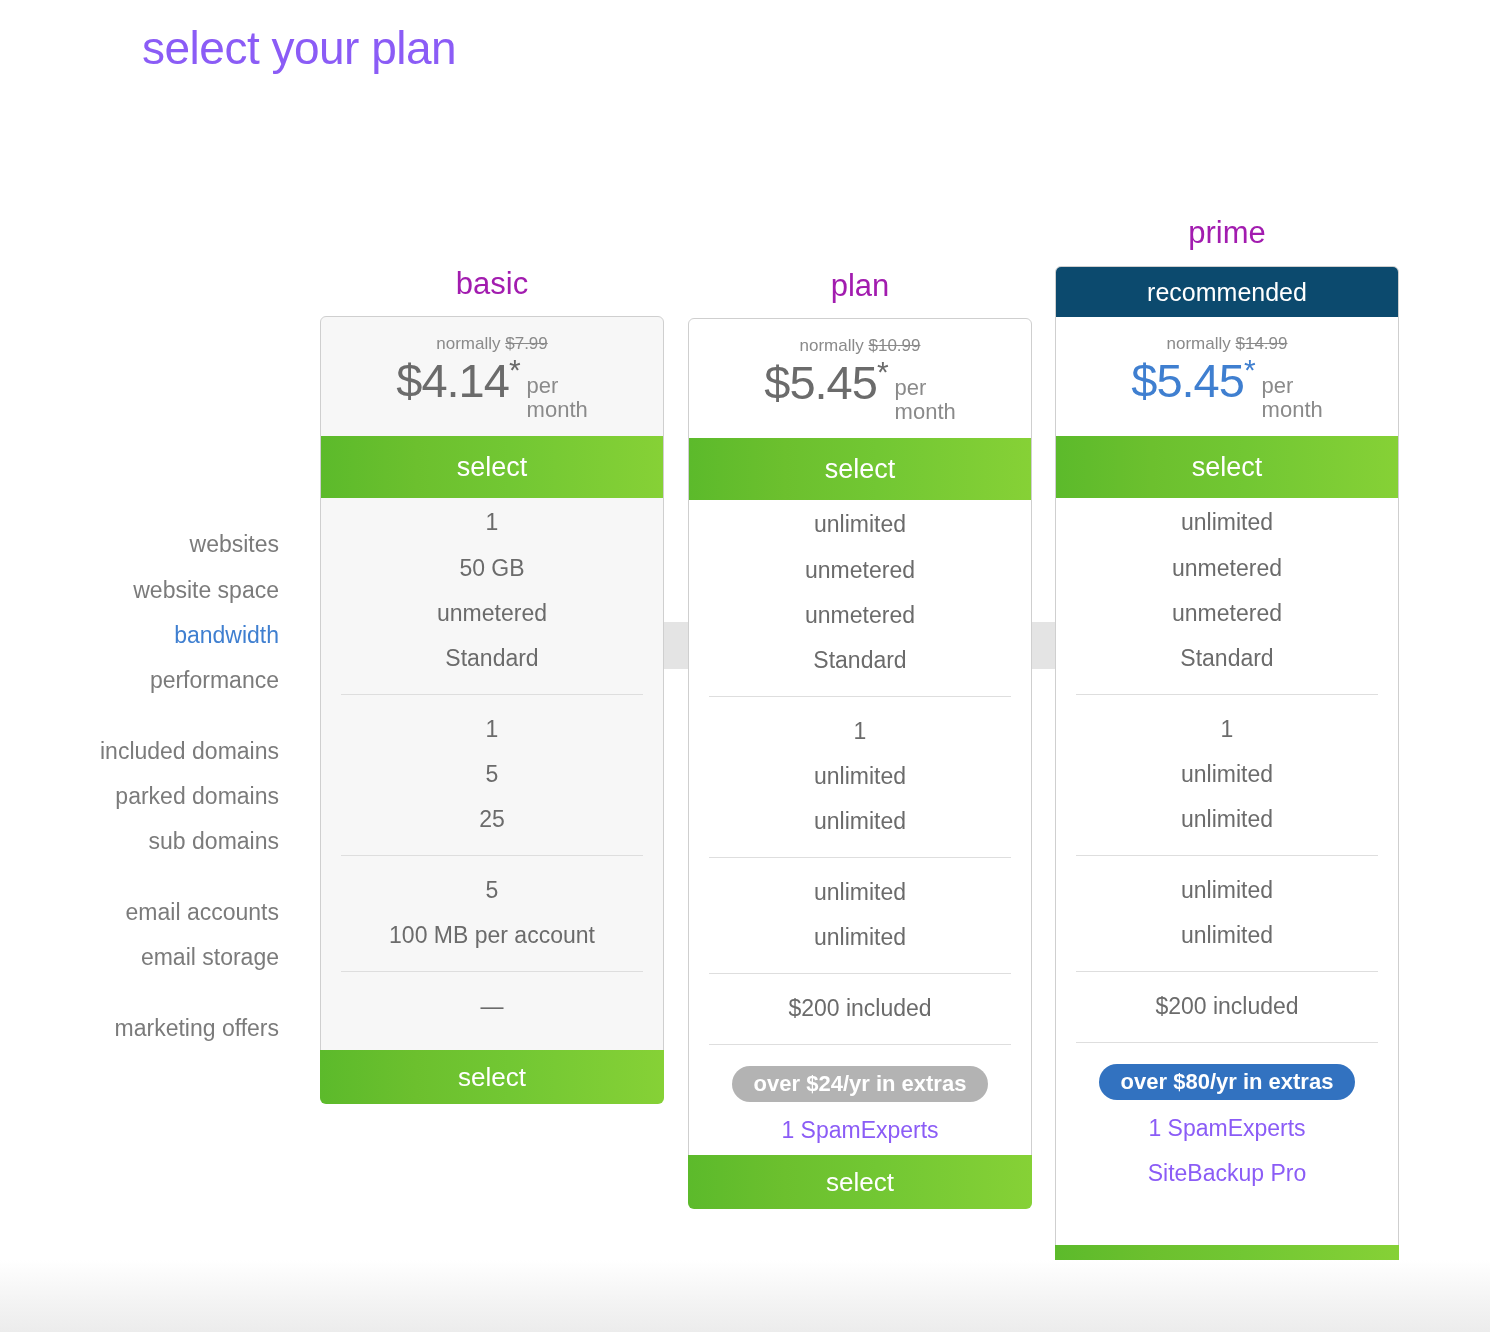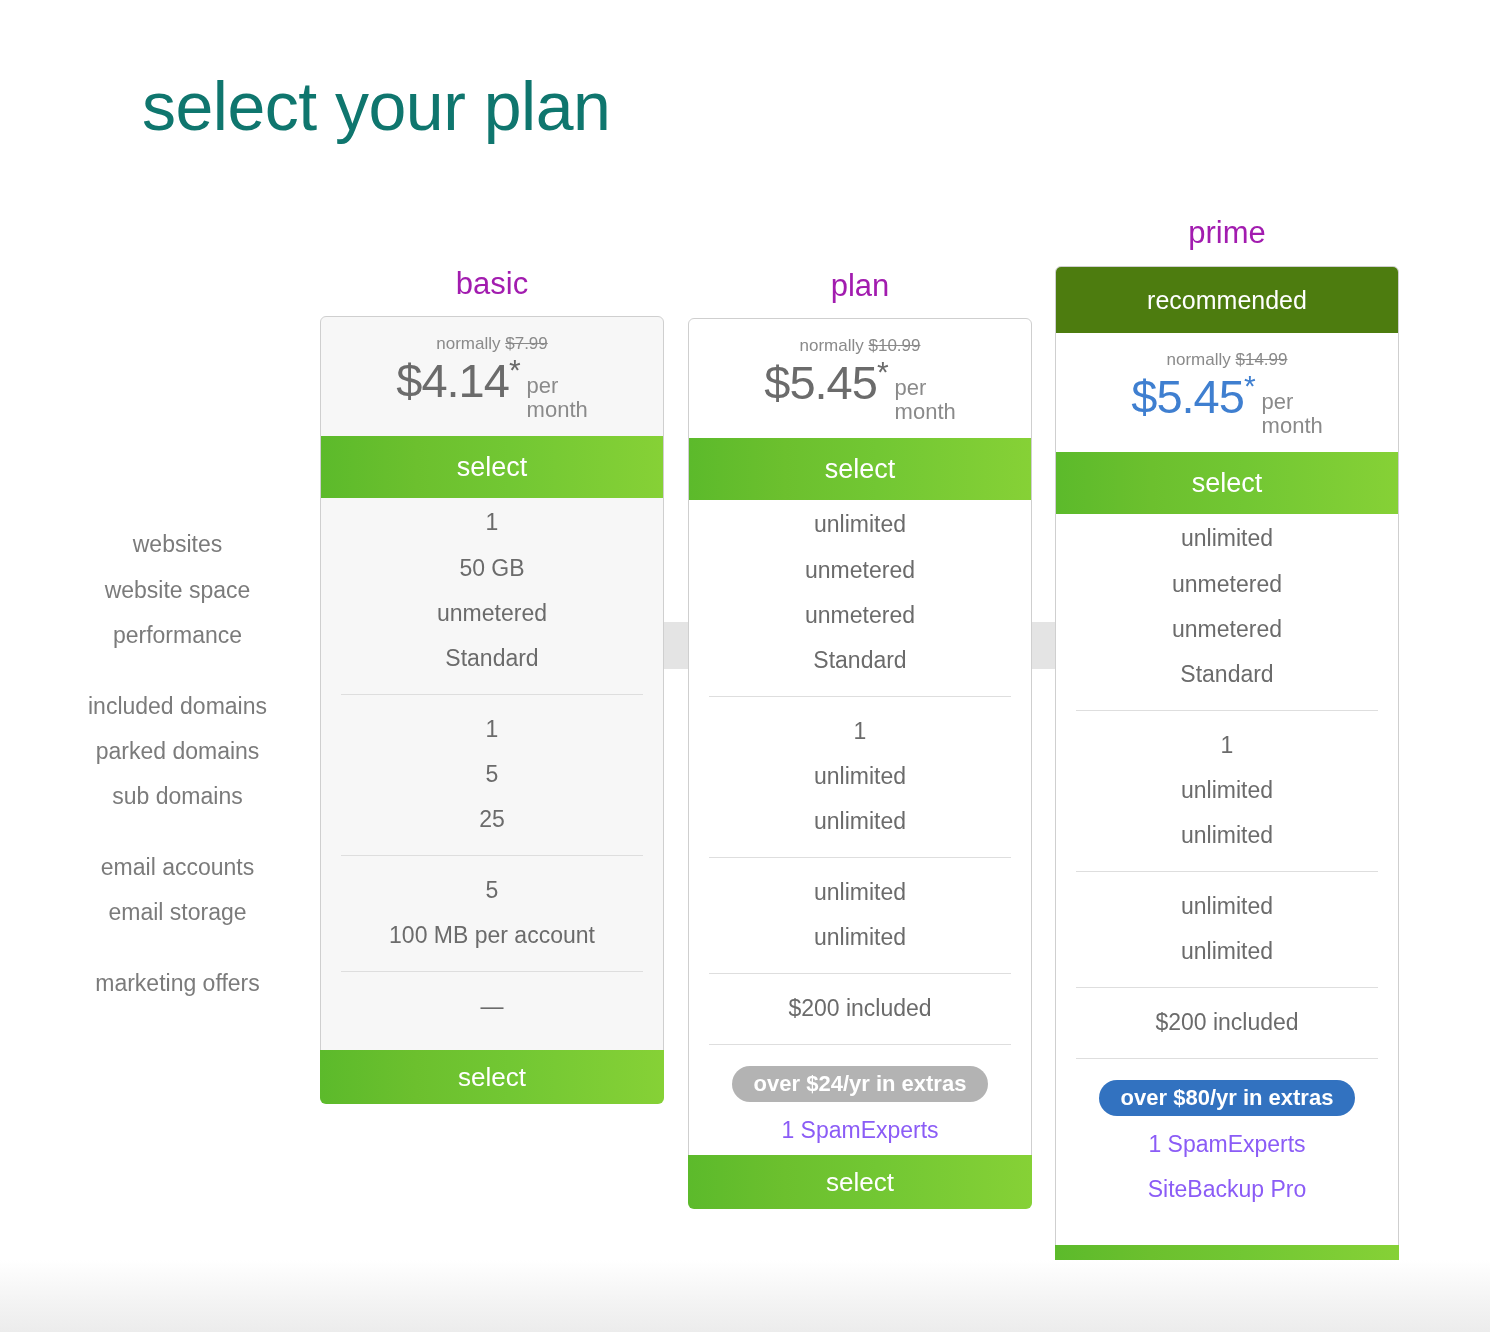--- a/index.html
+++ b/index.html
@@ -12,27 +12,26 @@
     color: #6b6b6b;
     overflow: hidden;
     position: relative;
   }
 
   
   .page-title {
     position: absolute;
     left: 142px;
     top: 20px;
-    font-size: 68px;
-    font-weight: 300;
-    color: #0f766e;
+    font-size: 46px;
+    font-weight: 300;
+    color: #8b5cf6;
     letter-spacing: -0.5px;
     line-height: 1.25;
     white-space: nowrap;
-    margin-top: 44px;
   }
 
   
   .footer-strip {
     position: absolute;
     left: 0;
     bottom: 0;
     width: 1490px;
     height: 72px;
     background: linear-gradient(to bottom, #ffffff 0%, #f4f4f4 55%, #ececec 100%);
@@ -43,24 +42,24 @@
     position: absolute;
     left: 0;
     top: 0;
     width: 1490px;
     height: 1332px;
   }
 
   
   .labels-col {
     position: absolute;
-    left: 60px;
+    left: 44px;
     top: 520px;
     width: 235px;
-    text-align: center;
+    text-align: right;
   }
   .feat-label {
     font-size: 23px;
     font-weight: 300;
     color: #7b7b7b;
     line-height: 1;
     white-space: nowrap;
   }
   .feat-label.highlight { color: #3f7fd0; }
 
@@ -103,22 +102,22 @@
     border-radius: 6px;
     background: #ffffff;
     overflow: hidden;
   }
   .card-wrap.basic .card { top: 316px; height: 779px; background: #f7f7f7; }
   .card-wrap.plus  .card { top: 318px; height: 887px; }
   .card-wrap.prime .card { top: 266px; height: 1033px; }
 
   
   .ribbon {
-    height: 66px;
-    background: #4d7c0f;
+    height: 50px;
+    background: #0c4a6e;
     color: #ffffff;
     font-size: 25px;
     font-weight: 300;
     display: flex;
     align-items: center;
     justify-content: center;
     line-height: 1;
   }
 
   
@@ -258,20 +257,21 @@
 
 <div class="page-title">select your plan</div>
 
 <div class="plans">
 
   <div class="row-highlight"></div>
 
   <div class="labels-col">
     <div class="feat-label" style="height:48px;line-height:48px;">websites</div>
     <div class="feat-label" style="height:45px;line-height:45px;">website space</div>
+    <div class="feat-label highlight" style="height:45px;line-height:45px;">bandwidth</div>
     <div class="feat-label" style="height:45px;line-height:45px;">performance</div>
     <div style="height:26px"></div>
     <div class="feat-label" style="height:45px;line-height:45px;">included domains</div>
     <div class="feat-label" style="height:45px;line-height:45px;">parked domains</div>
     <div class="feat-label" style="height:45px;line-height:45px;">sub domains</div>
     <div style="height:26px"></div>
     <div class="feat-label" style="height:45px;line-height:45px;">email accounts</div>
     <div class="feat-label" style="height:45px;line-height:45px;">email storage</div>
     <div style="height:26px"></div>
     <div class="feat-label" style="height:45px;line-height:45px;">marketing offers</div>

